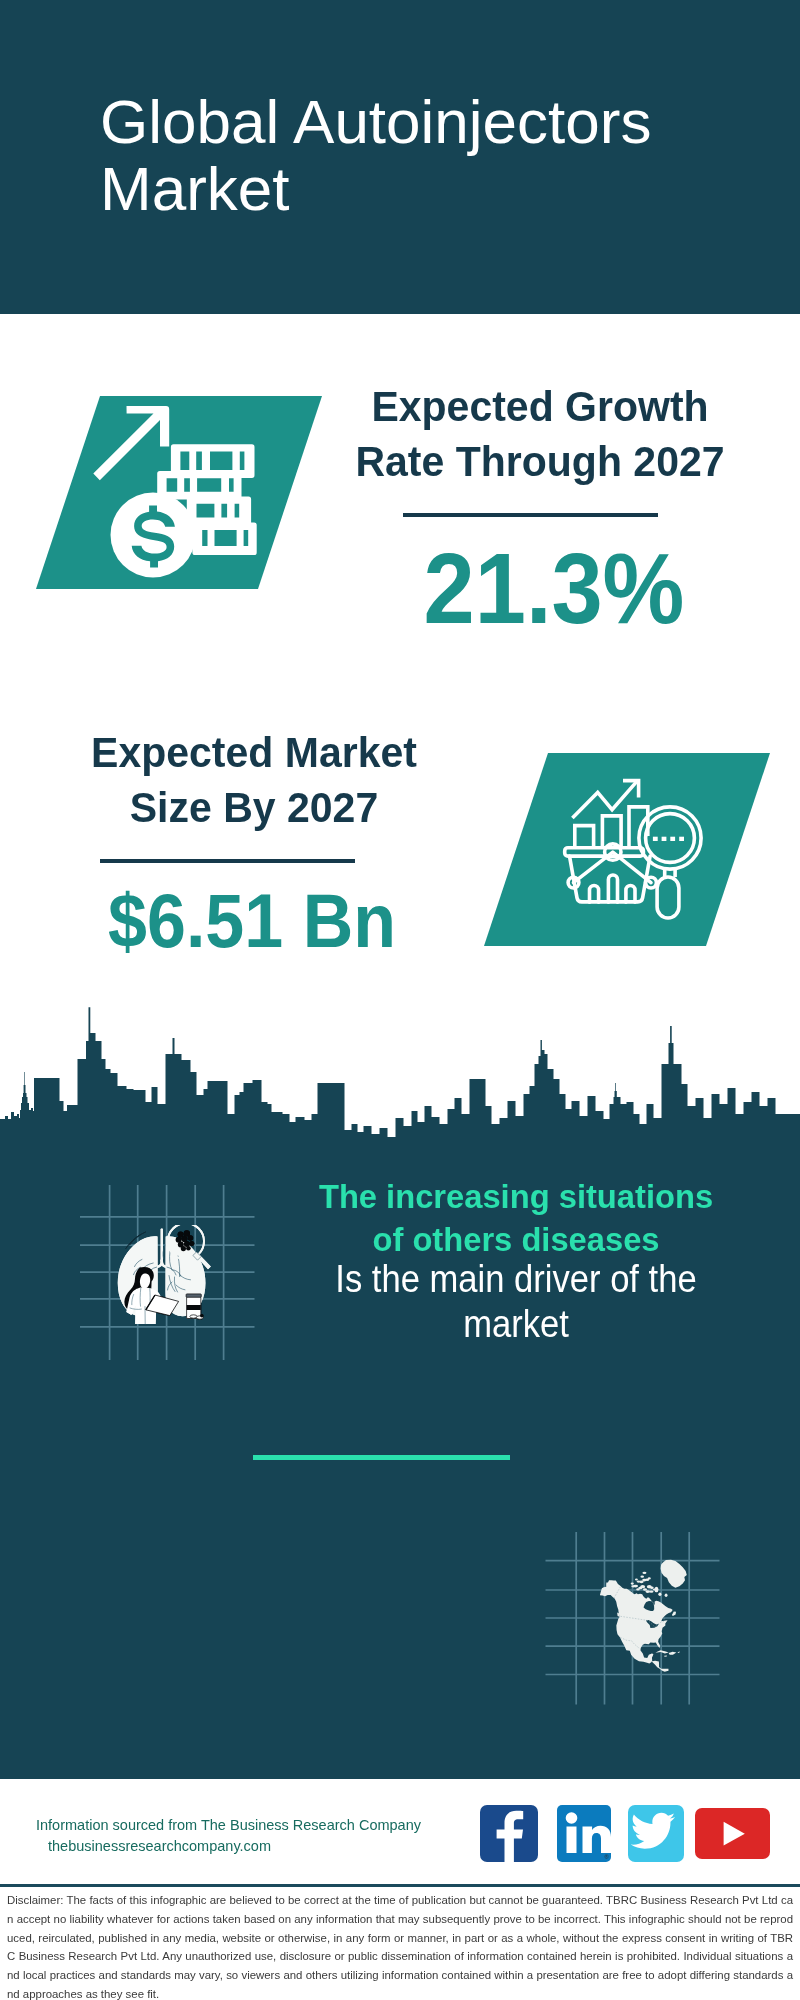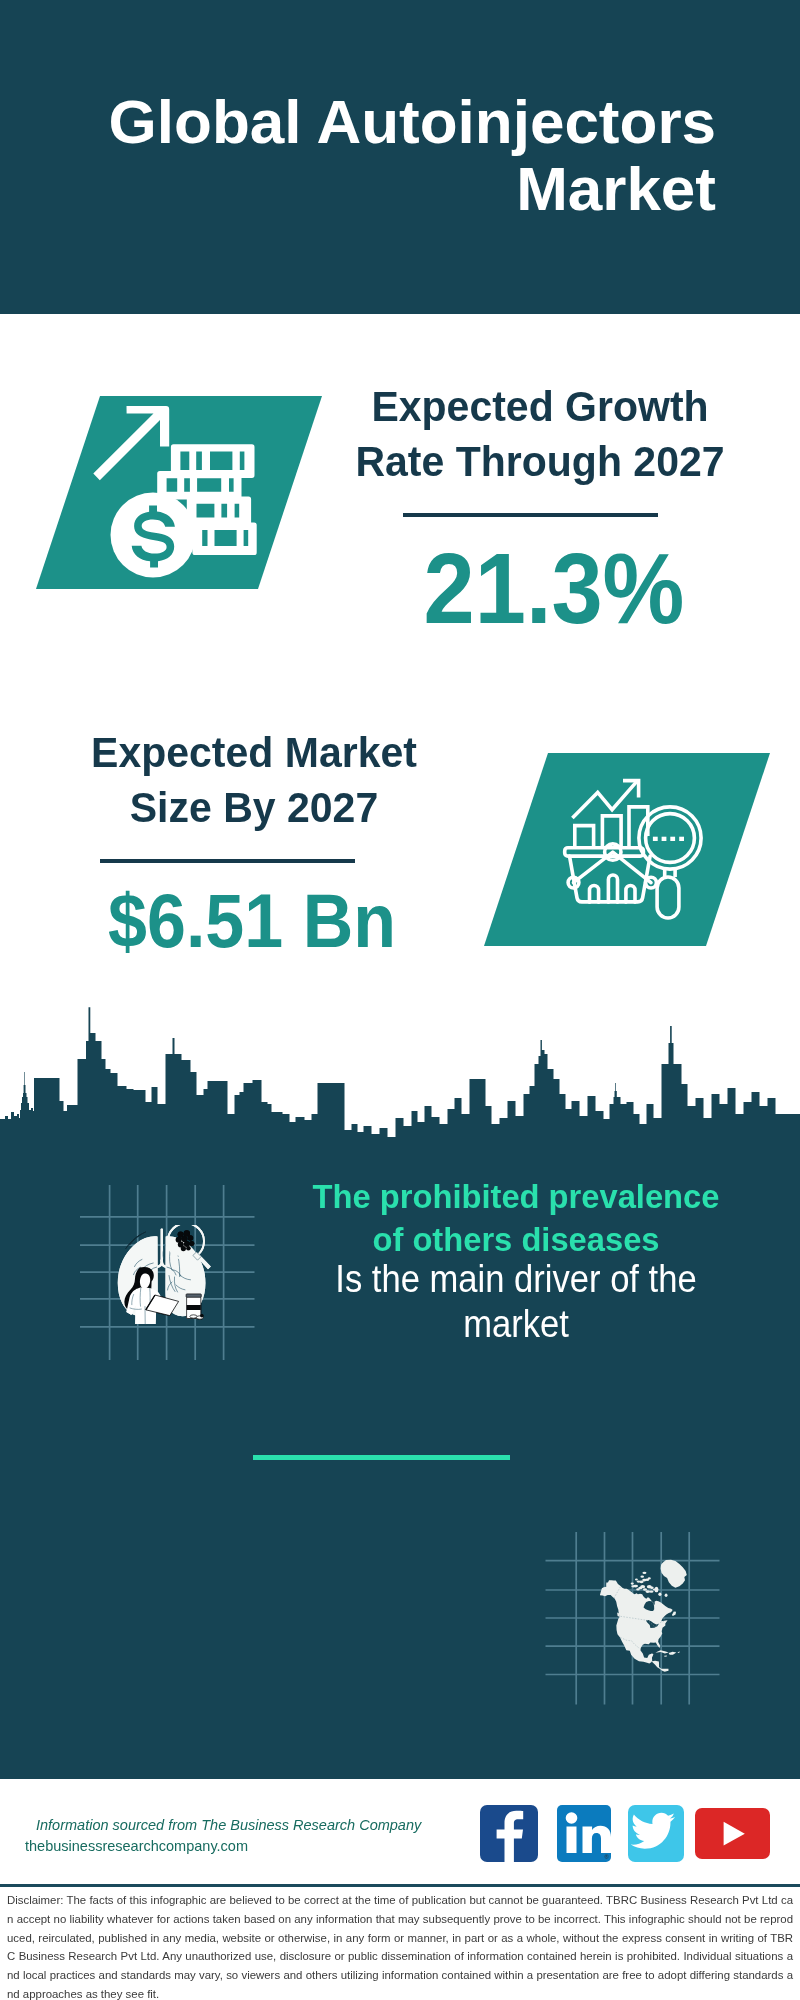--- a/index.html
+++ b/index.html
@@ -2,22 +2,22 @@
 <html><head>
 <meta charset="utf-8">
 <style>
   html,body{margin:0;padding:0;background:#fff;}
   body{width:800px;height:2000px;font-family:"Liberation Sans",sans-serif;overflow:hidden;
        -webkit-font-smoothing:antialiased;}
   .page{position:relative;width:800px;height:2000px;background:#fff;overflow:hidden;}
 
   
   .hdr{position:absolute;left:0;top:0;width:800px;height:314px;background:#164454;}
-  .hdr-title{position:absolute;left:100px;top:88px;width:616px;text-align:right;color:#ffffff;
-             font-weight:bold;font-size:62px;line-height:67px;letter-spacing:0px;}
+  .hdr-title{position:absolute;left:100px;top:88px;width:616px;text-align:left;color:#ffffff;
+             font-weight:normal;font-size:62px;line-height:67px;letter-spacing:0px;}
 
   
   .para{position:absolute;background:#1C9189;transform:skewX(-18.35deg);}
 
   
   .stat-head{position:absolute;color:#16394b;font-weight:bold;font-size:41px;line-height:52px;text-align:center;transform:scaleY(1.05);transform-origin:top center;}
   .rule{position:absolute;height:4px;background:#16394b;}
   .stat-val{position:absolute;color:#1C9189;font-weight:bold;text-align:center;transform-origin:top center;}
 
   
@@ -351,34 +351,34 @@
         <rect x="74.6" y="80.0" width="14.2" height="5.0" fill="#06090b"></rect>
         <ellipse cx="81.5" cy="91.5" rx="3.6" ry="1.7" fill="#ffffff" stroke="#06090b" stroke-width="0.7"></ellipse>
         <ellipse cx="87.8" cy="92.5" rx="3.4" ry="1.7" fill="#ffffff" stroke="#06090b" stroke-width="0.7"></ellipse>
         <circle cx="89.8" cy="90.7" r="1.7" fill="#06090b"></circle>
       </g>
     </svg>
   </div>
 
   <div style="position:absolute;left:286px;top:1176px;width:460px;text-align:center;">
     <div class="d-head" style="position:static;width:460px;font-size:32.7px;line-height:42.5px;">
-      <div>The prohibited prevalence</div>
+      <div>The increasing situations</div>
       <div>of others diseases</div>
     </div>
     <div class="d-sub" style="position:static;width:460px;font-size:34.6px;line-height:40px;margin-top:-5px;transform:scaleY(1.13);transform-origin:top center;">
       <div>Is the main driver of the</div>
       <div>market</div>
     </div>
   </div>
 
   <div class="teal-rule" style="left:253px;top:1455px;width:257px;height:5px;"></div>
 
 
-  <div class="src" style="left:36px;top:1813px;font-style:italic;">Information sourced from The Business Research Company</div>
-  <div class="src" style="left:25px;top:1834px;">thebusinessresearchcompany.com</div>
+  <div class="src" style="left:36px;top:1813px;">Information sourced from The Business Research Company</div>
+  <div class="src" style="left:48px;top:1834px;">thebusinessresearchcompany.com</div>
 
   <a style="position:absolute;left:480px;top:1805px;width:58px;height:57px;border-radius:7px;background:#1A4A8C;display:block;">
     <svg viewBox="0 0 58 57" width="58" height="57" aria-hidden="true">
       <path d="M33.9 57 V33.6 h7.9 l1.2 -9.2 h-9.1 v-5.8 c0 -2.6 0.7 -4.4 4.5 -4.4 h4.8 V6.0
                c-0.8 -0.1 -3.7 -0.3 -7.0 -0.3 c-6.9 0 -11.7 4.2 -11.7 12.0 v6.7 h-7.9 v9.2 h7.9 V57 z" fill="#ffffff"></path>
     </svg>
   </a>
   <a style="position:absolute;left:557px;top:1805px;width:54px;height:57px;border-radius:5px;background:#0B7BBE;display:block;">
     <svg viewBox="0 0 54 57" width="54" height="57" aria-hidden="true">
       <g fill="#ffffff">

